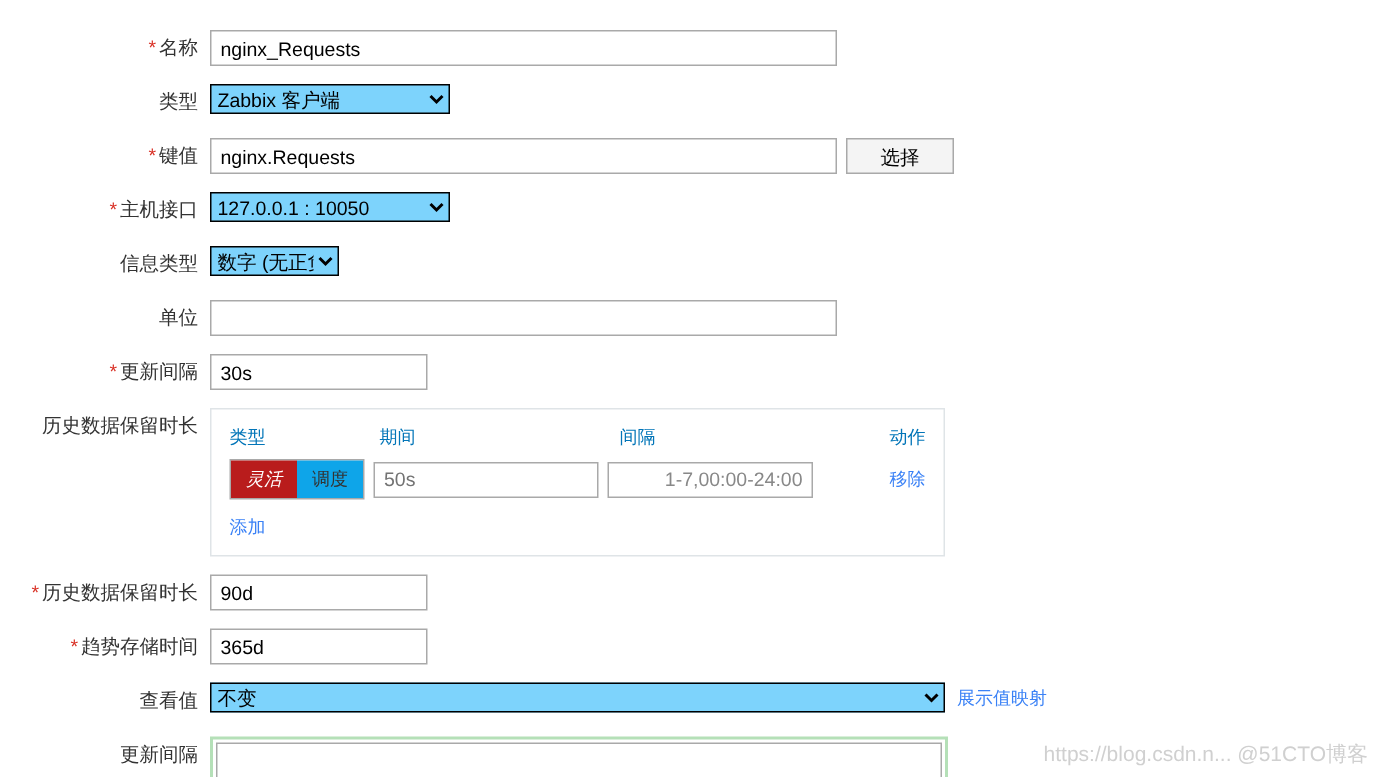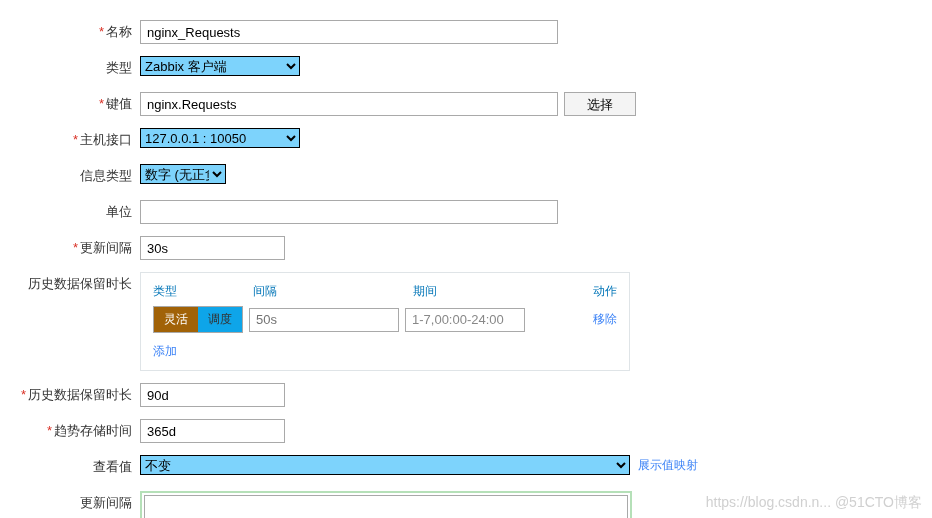--- a/index.html
+++ b/index.html
@@ -15,27 +15,27 @@
     .btn-small { border: 1px solid #a9a9a9; background: #f4f4f4; padding: 3px 22px; height: 24px; font-size: 13px; cursor: pointer; margin-left: 6px; }
     .custom-box { border: 1px solid #dfe4e7; padding: 10px 12px; width: 490px; }
     .custom-header { display: flex; color: #0275b8; font-size: 12px; margin-bottom: 6px; }
     .custom-header span:nth-child(1){ width: 100px; }
     .custom-header span:nth-child(2){ width: 160px; }
     .custom-header span:nth-child(3){ width: 160px; }
     .custom-header span:nth-child(4){ flex:1; text-align:right; }
     .custom-row { display:flex; align-items:center; gap:6px; }
     .seg { display:inline-flex; border:1px solid #a9a9a9; }
     .seg div { padding: 4px 10px; cursor:pointer; font-size:12px; }
-    .seg .active { background:#a16207; color:#fff; }
+    .seg .active { background:#b91c1c; color:#fff;font-style:italic; }
     .seg .inactive { background:#0ea5e9; color:#333; }
     .link { color:#3b82f6; cursor:pointer; font-size:12px; }
     .add-link { margin-top:10px; display:inline-block; }
     .highlight-box { border: 2px solid #b5e0b8; padding: 2px; display:inline-block; }
     .highlight-box input { border:1px solid #a9a9a9; width: 484px; }
-    .watermark { position: fixed; right: 10px; bottom: 6px; color: #d0d0d0; font-size: 14px; pointer-events:none; }
+    .watermark { position: fixed; right: 20px; bottom: 6px; color: #d0d0d0; font-size: 14px; pointer-events:none; }
     .inline { display:inline-flex; align-items:center; }
     .sel-wide { width: 490px; }
   </style>
 </head>
 <body>
 
 <div class="form-row">
   <div class="form-label"><span class="req">*</span><span>名称</span></div>
   <div class="form-value"><input type="text" class="w-wide" value="nginx_Requests" style=""></div>
 </div>
@@ -84,31 +84,31 @@
   <div class="form-label"><span class="req">*</span><span>更新间隔</span></div>
   <div class="form-value"><input type="text" class="w-med" value="30s" style=""></div>
 </div>
 
 <div class="form-row">
   <div class="form-label"><span>历史数据保留时长</span></div>
   <div class="form-value">
     <div class="custom-box">
       <div class="custom-header">
         <span>类型</span>
+        <span>期间</span>
         <span>间隔</span>
-        <span>期间</span>
         <span>动作</span>
       </div>
       <div class="custom-row">
         <div class="seg">
           <div class="active">灵活</div>
           <div class="inactive">调度</div>
         </div>
         <input type="text" style="width: 150px; color: #737373;" value="50s">
-        <input type="text" style="width: 120px; color: rgb(136, 136, 136);" value="1-7,00:00-24:00">
+        <input type="text" style="width: 137px; color: rgb(136, 136, 136); text-align: right;" value="1-7,00:00-24:00">
         <span class="link" style="margin-left:auto;">移除</span>
       </div>
       <span class="link add-link">添加</span>
     </div>
   </div>
 </div>
 
 <div class="form-row">
   <div class="form-label"><span class="req">*</span><span>历史数据保留时长</span></div>
   <div class="form-value"><input type="text" class="w-med" value="90d" style=""></div>

